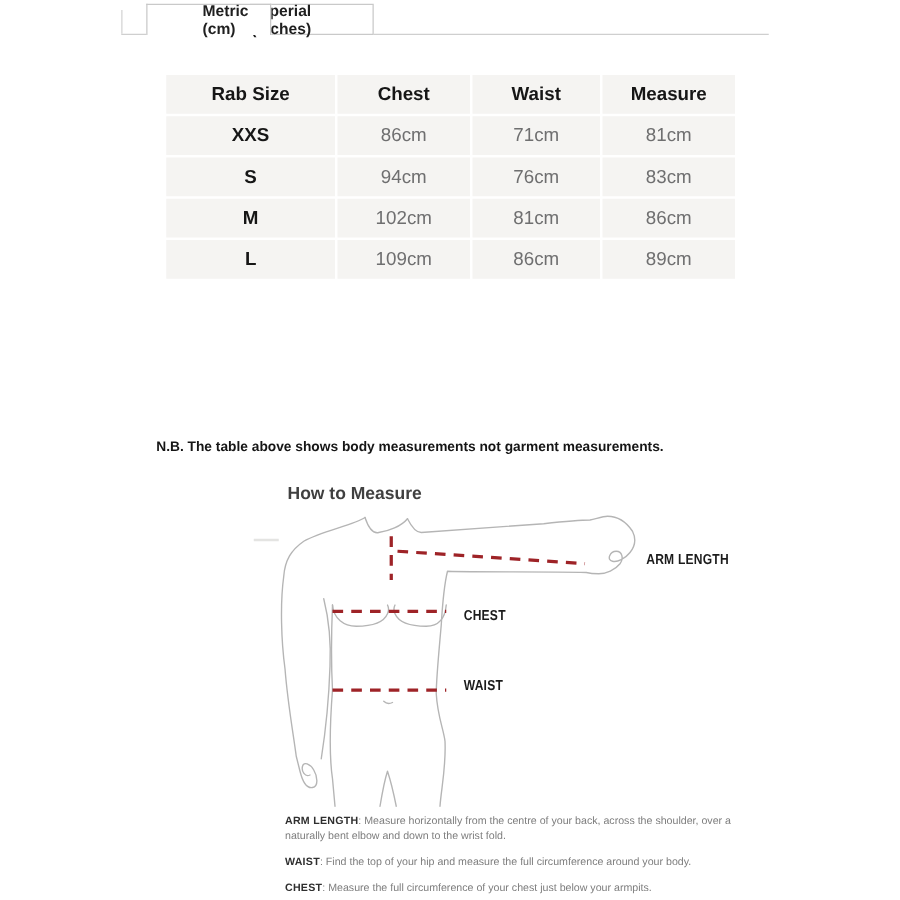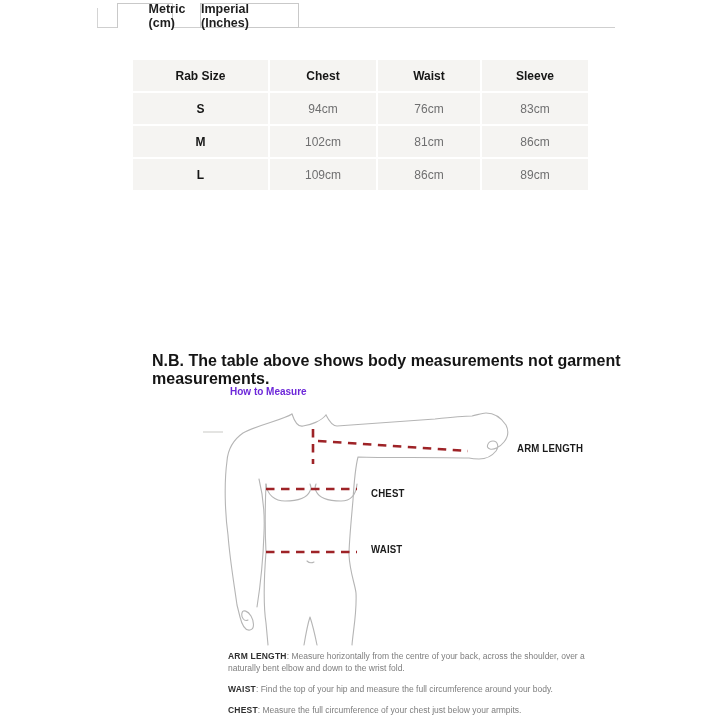--- a/index.html
+++ b/index.html
@@ -5,35 +5,35 @@
   html,body{margin:0;padding:0;background:#fff;}
   #page{position:relative;width:720px;height:720px;background:#fff;overflow:hidden;
         font-family:"Liberation Sans", sans-serif;}
 
   
   .tab-baseline{position:absolute;left:97px;top:27px;width:518px;height:1px;background:#cfcfcf;}
   .tab-edge-tick{position:absolute;left:97px;top:8px;width:1px;height:19px;background:#d4d4d4;}
   .tab{position:absolute;top:3px;height:25px;box-sizing:border-box;display:flex;
        align-items:center;justify-content:center;font-size:12.5px;font-weight:700;
        color:#1f1f1f;cursor:pointer;background:#fff;}
-  .tab.active{left:117px;width:56px;border:1px solid #c9c9c9;border-bottom:none;z-index:2;padding-left:44px;}
+  .tab.active{left:117px;width:100px;border:1px solid #c9c9c9;border-bottom:none;z-index:2;padding-left:44px;}
   .tab.inactive{left:200px;width:99px;border:1px solid #c9c9c9;z-index:1;}
 
   
   table.size-table{position:absolute;left:131px;top:58px;width:459px;
        border-collapse:separate;border-spacing:2px;table-layout:fixed;}
   table.size-table td,table.size-table th{background:var(--cell-bg,#f5f4f2);height:31px;
-       text-align:center;vertical-align:middle;font-size:12px;padding:0;}
+       text-align:center;vertical-align:middle;font-size:15px;padding:0;}
   table.size-table th{font-weight:700;color:#161616;}
   td.size-col{font-weight:700;color:#161616;}
   td.val-col{color:#6f6f70;}
 
   
-  .nb-note{position:absolute;left:125px;top:352px;font-size:16px;font-weight:700;color:#151515;margin-left:27px;}
-  .htm-title{position:absolute;left:230px;top:386px;font-size:10px;font-weight:700;color:#6d28d9;}
+  .nb-note{position:absolute;left:125px;top:352px;font-size:11px;font-weight:700;color:#151515;}
+  .htm-title{position:absolute;left:230px;top:386px;font-size:14px;font-weight:700;color:#404040;}
   .divider-fragment{position:absolute;left:203px;top:431px;width:20px;height:2px;background:#e4e4e2;}
 
   
   .diagram{position:absolute;left:195px;top:403px;width:400px;height:245px;}
   .diagram svg{position:absolute;left:0;top:0;}
   .outline-path{fill:none;stroke:var(--outline-gray,#b5b5b5);stroke-width:1.1;
        stroke-linecap:round;stroke-linejoin:round;}
   .dash-line{stroke:var(--accent-red,#9e2327);stroke-width:2.6;stroke-dasharray:8.5 6.5;fill:none;}
   .diag-label{position:absolute;font-size:11.5px;font-weight:700;color:#1b1b1b;
        letter-spacing:.2px;white-space:nowrap;transform:scaleX(.84);transform-origin:0 0;}
@@ -61,21 +61,27 @@
         <col style="width:135px">
         <col style="width:106px">
         <col style="width:102px">
         <col style="width:106px">
       </colgroup>
     <tbody>
         <tr>
       <th>Rab Size</th>
       <th>Chest</th>
       <th>Waist</th>
-      <th>Sleeve</th>
+      <th>Measure</th>
+    </tr>
+    <tr>
+      <td class="size-col">XXS</td>
+      <td class="val-col">86cm</td>
+      <td class="val-col">71cm</td>
+      <td class="val-col">81cm</td>
     </tr>
     <tr>
       <td class="size-col">S</td>
       <td class="val-col">94cm</td>
       <td class="val-col">76cm</td>
       <td class="val-col">83cm</td>
     </tr>
     <tr>
       <td class="size-col">M</td>
       <td class="val-col">102cm</td>

